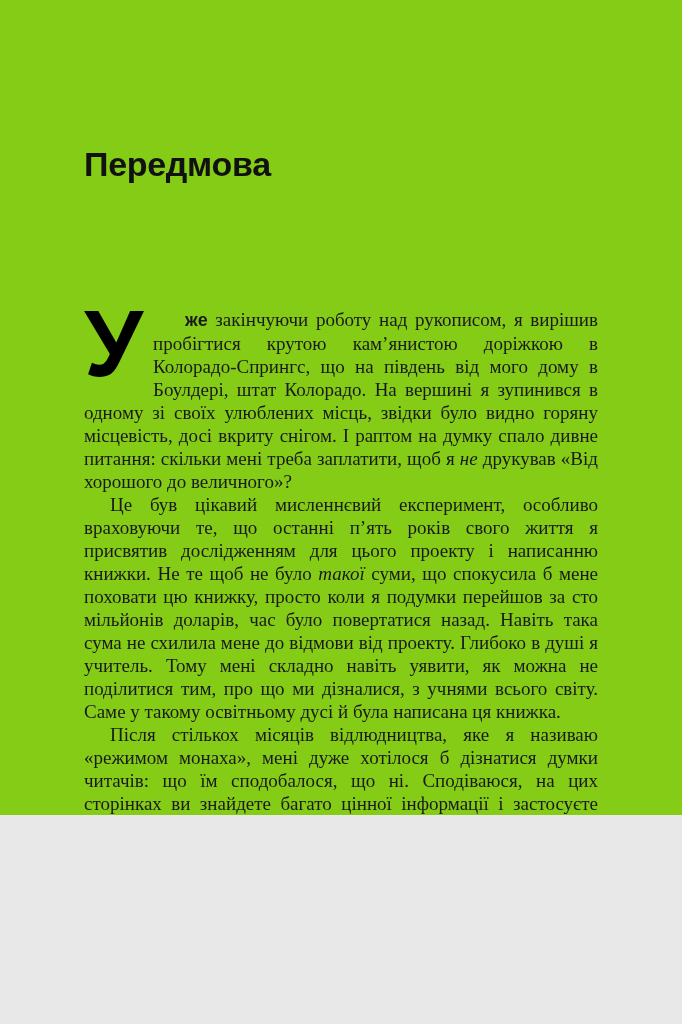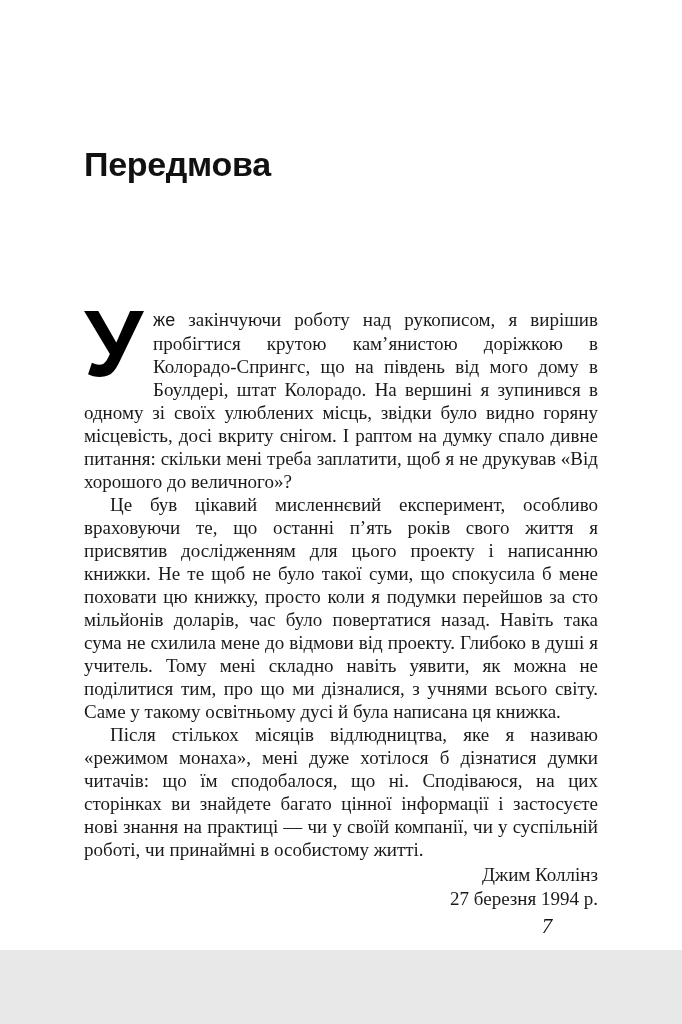--- a/index.html
+++ b/index.html
@@ -3,23 +3,23 @@
 <meta charset="utf-8">
 <style>
   html, body {
     margin: 0;
     padding: 0;
     background: #e8e8e8;
   }
   .page {
     position: relative;
     width: 682px;
-    height: 950px;
+    height: 815px;
     margin: 0 auto;
-    background: #ffffff;
+    background: #84cc16;
     color: #1a1a1a;
     font-family: "Liberation Serif", "DejaVu Serif", serif;
     overflow: hidden;
   }
   .chapter-title {
     position: absolute;
     left: 84px;
     top: 146px;
     margin: 0;
     font-family: "Liberation Sans", "DejaVu Sans", sans-serif;
@@ -49,24 +49,26 @@
     font-family: "Liberation Sans", "DejaVu Sans", sans-serif;
     font-weight: 700;
     font-size: 95px;
     line-height: 69px;
     height: 70px;
     margin: 1px 10px 0 0;
     color: #000000;
   }
   .lead-word {
     font-family: "Liberation Sans", "DejaVu Sans", sans-serif;
-    font-weight: 400;
+    font-weight: 700;
     font-size: 18px;
+    margin-left: 32px;
   }
   .em {
+    font-style: italic;
   }
   .signature {
     margin-top: 2px;
     text-align: right;
     line-height: 24px;
   }
   .signature .sig-line {
     display: block;
   }
   .folio {

